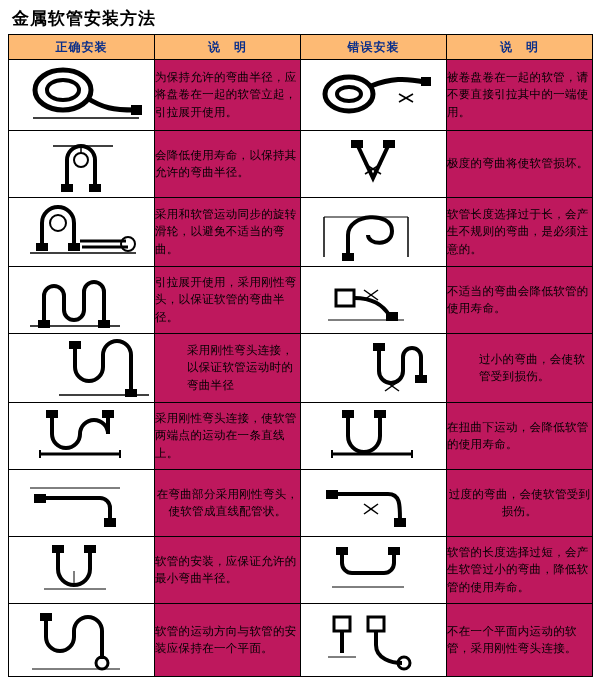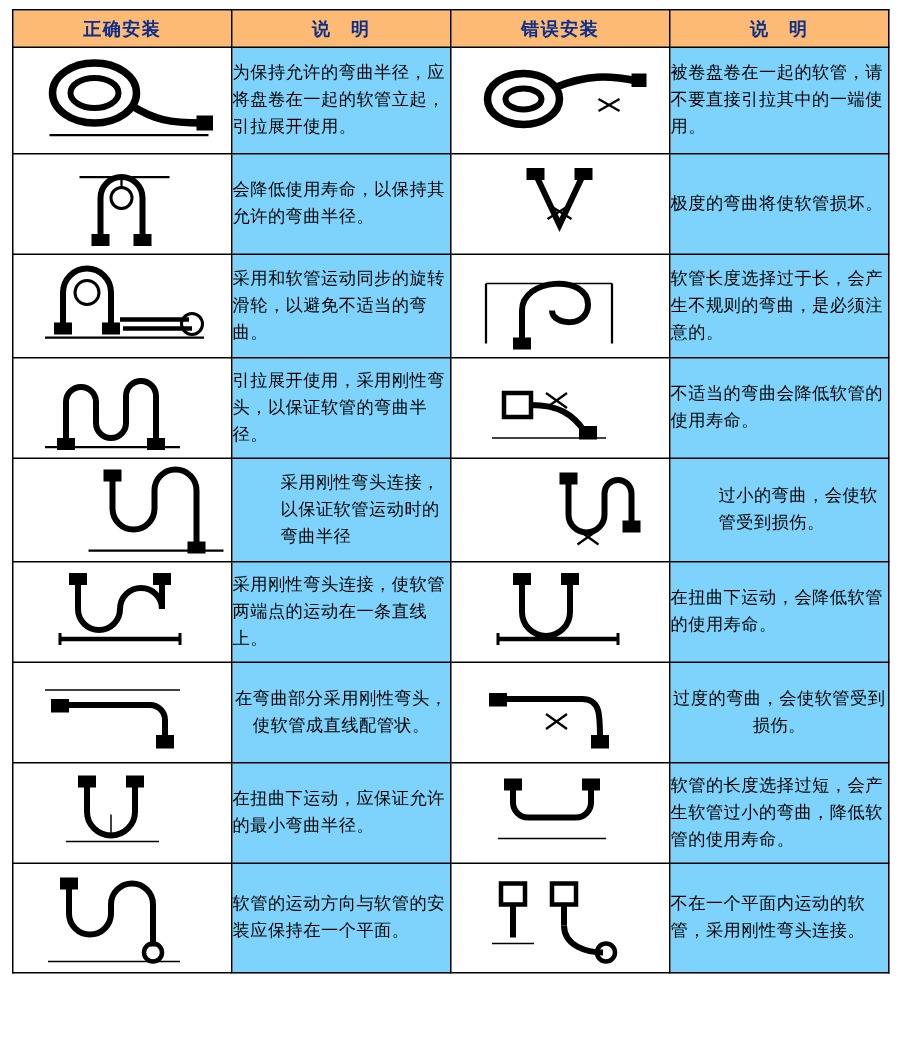--- a/index.html
+++ b/index.html
@@ -48,21 +48,21 @@
     letter-spacing: 1px;
   }
   col.img-col { width: 146px; }
   col.txt-col { width: 146px; }
   td.img-cell {
     background: #ffffff;
     text-align: center;
     height: 68px;
   }
   td.txt-cell {
-    background: #7dd3fc;
+    background: #be185d;
     font-size: 11.5px;
     line-height: 1.55;
     padding: 4px 7px;
     text-align: left;
     letter-spacing: 0.3px;
   }
   .fig {
     display: block;
     margin: 0 auto;
   }
@@ -74,20 +74,21 @@
   tr.r4 td { height: 68px; padding-left: 32px; }
   tr.r5 td { height: 66px; }
   tr.r6 td { height: 66px; text-align: center; }
   tr.r7 td { height: 66px; }
   tr.r8 td { height: 72px; }
 </style>
 </head>
 <body>
 
 <div class="page">
+  <div class="title">金属软管安装方法</div>
 
   <table class="hose-table">
     <colgroup>
       <col class="img-col">
         <col class="txt-col">
         <col class="img-col">
         <col class="txt-col">
     </colgroup>
     <thead>
       <tr>
@@ -270,21 +271,21 @@
       <tr class="r7">
         <td class="img-cell">
           <svg class="fig" width="132" height="58" viewBox="0 0 132 58">
             <path d="M42 6 L42 28 A16 16 0 0 0 74 28 L74 6" fill="none" stroke="#000" stroke-width="4"></path>
             <rect x="36" y="4" width="12" height="8" fill="#000"></rect>
             <rect x="68" y="4" width="12" height="8" fill="#000"></rect>
             <line x1="28" y1="48" x2="90" y2="48" stroke="#000" stroke-width="1"></line>
             <line x1="58" y1="30" x2="58" y2="44" stroke="#000" stroke-width="1"></line>
           </svg>
         </td>
-        <td class="txt-cell">在扭曲下运动，应保证允许的最小弯曲半径。</td>
+        <td class="txt-cell">软管的安装，应保证允许的最小弯曲半径。</td>
         <td class="img-cell">
           <svg class="fig" width="132" height="58" viewBox="0 0 132 58">
             <path d="M34 10 L34 22 A10 10 0 0 0 44 32 L76 32 A10 10 0 0 0 86 22 L86 10" fill="none" stroke="#000" stroke-width="4"></path>
             <rect x="28" y="6" width="12" height="8" fill="#000"></rect>
             <rect x="80" y="6" width="12" height="8" fill="#000"></rect>
             <line x1="24" y1="46" x2="96" y2="46" stroke="#000" stroke-width="1"></line>
           </svg>
         </td>
         <td class="txt-cell">软管的长度选择过短，会产生软管过小的弯曲，降低软管的使用寿命。</td>
       </tr>

